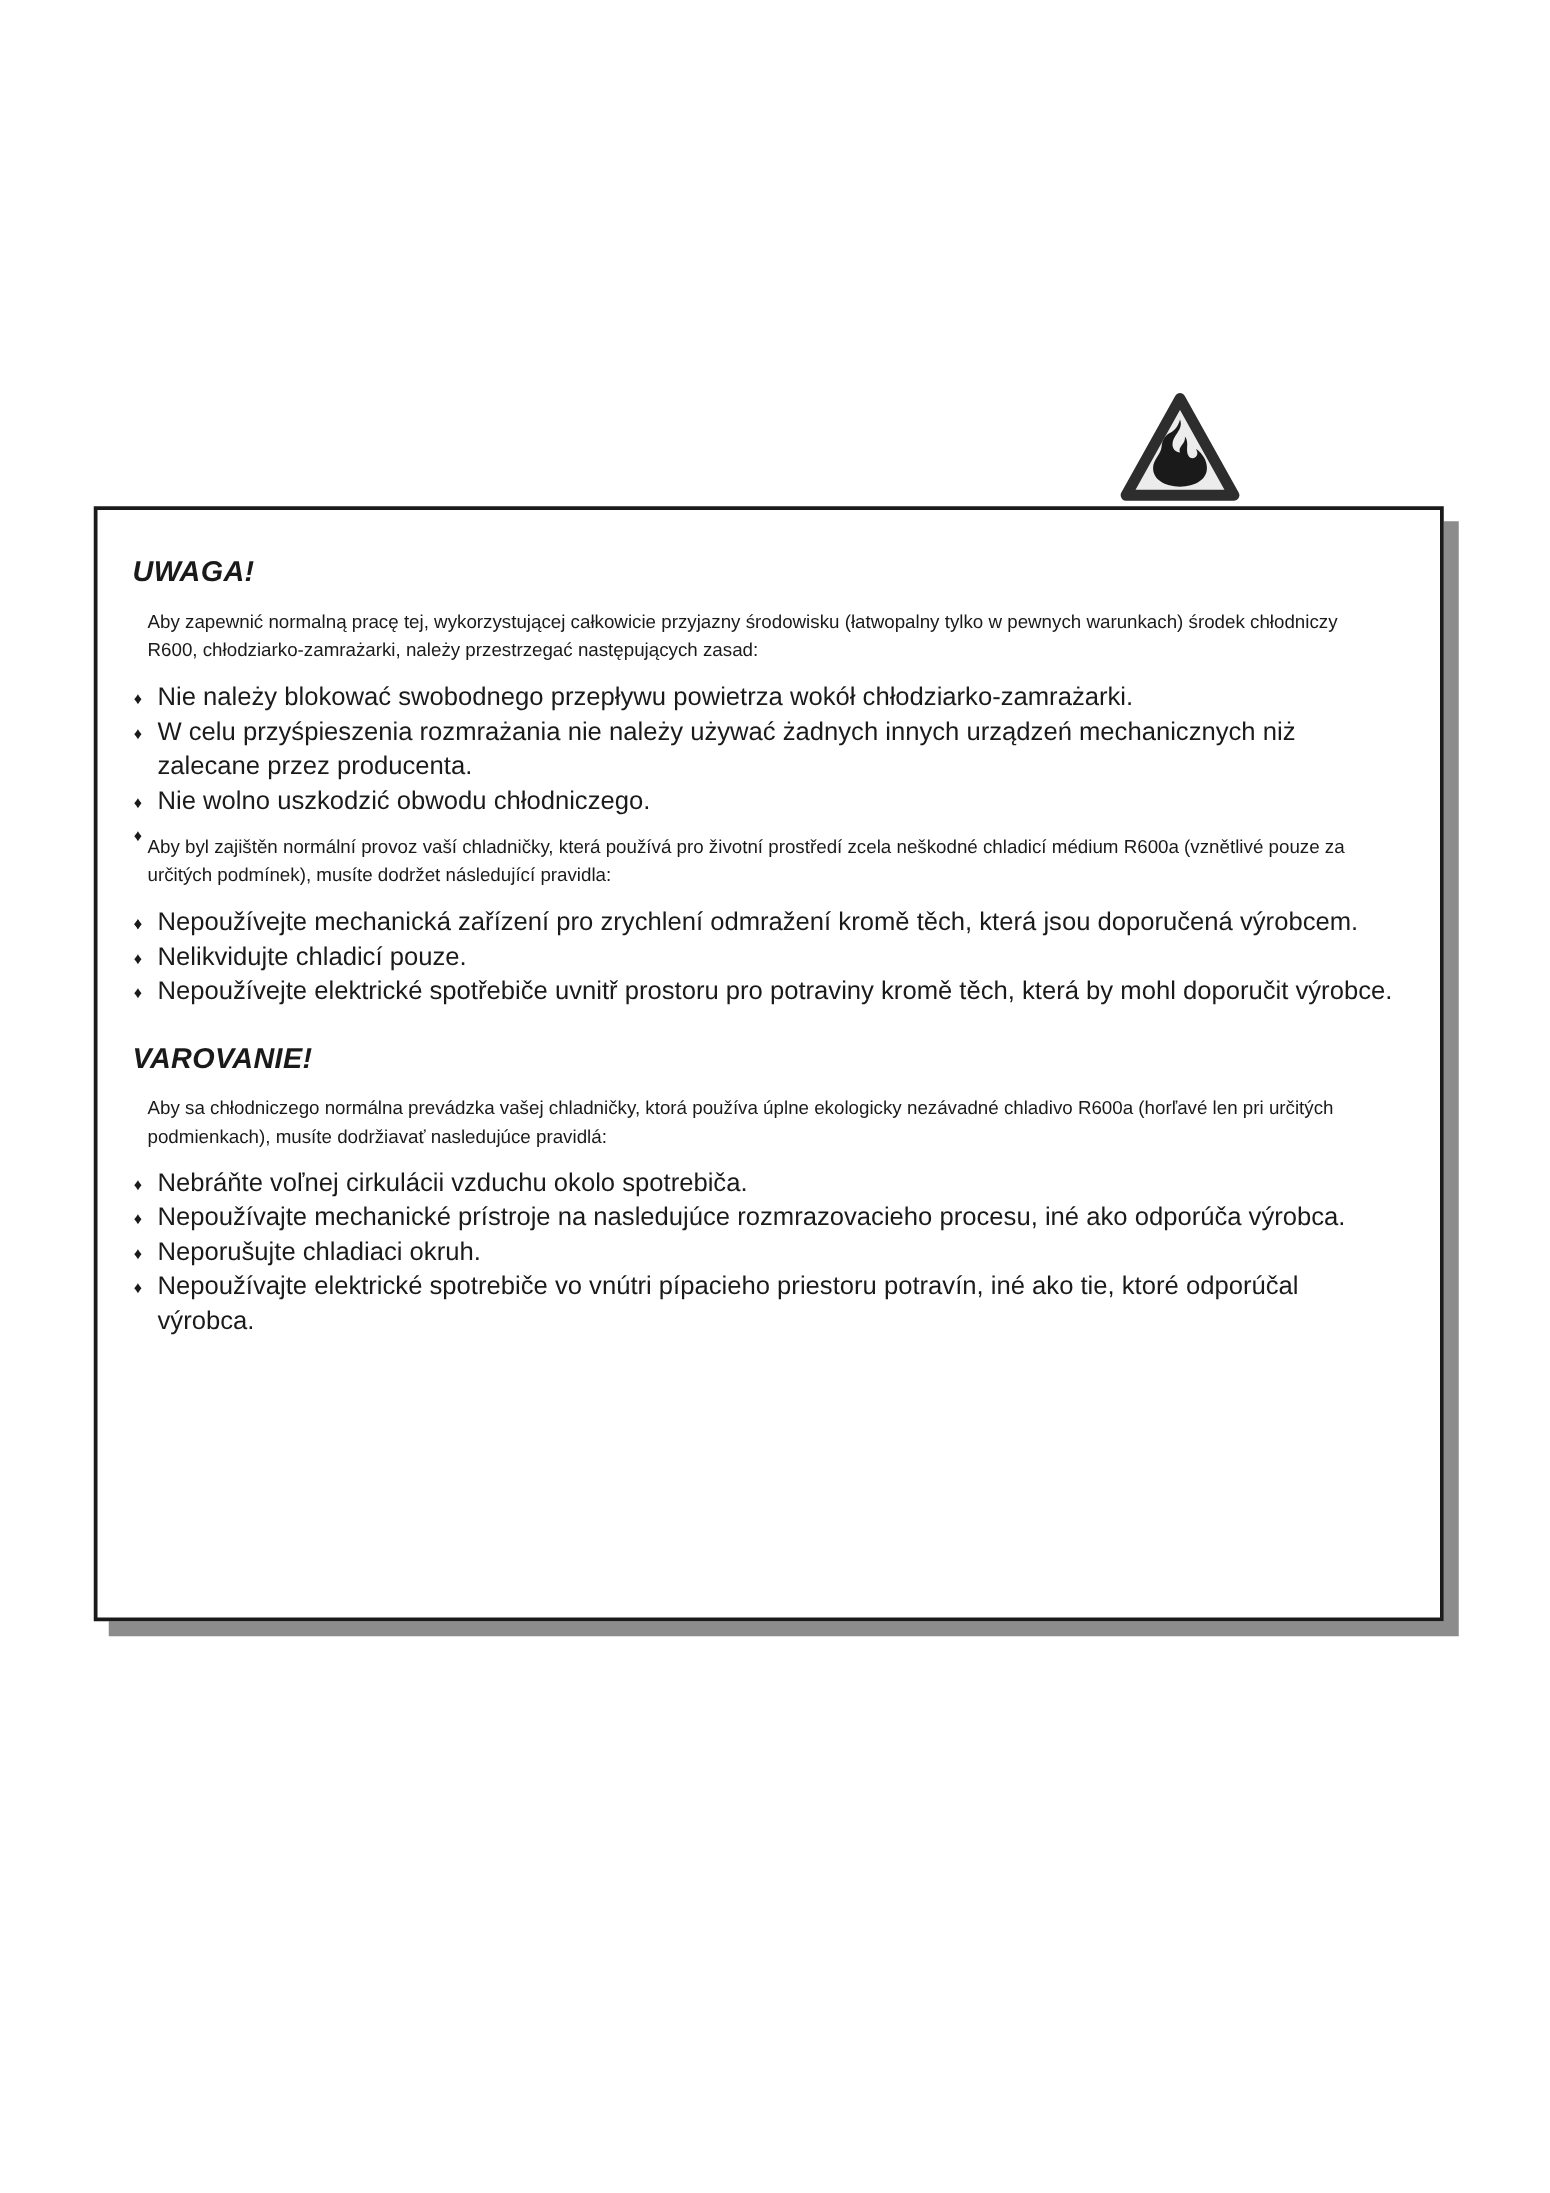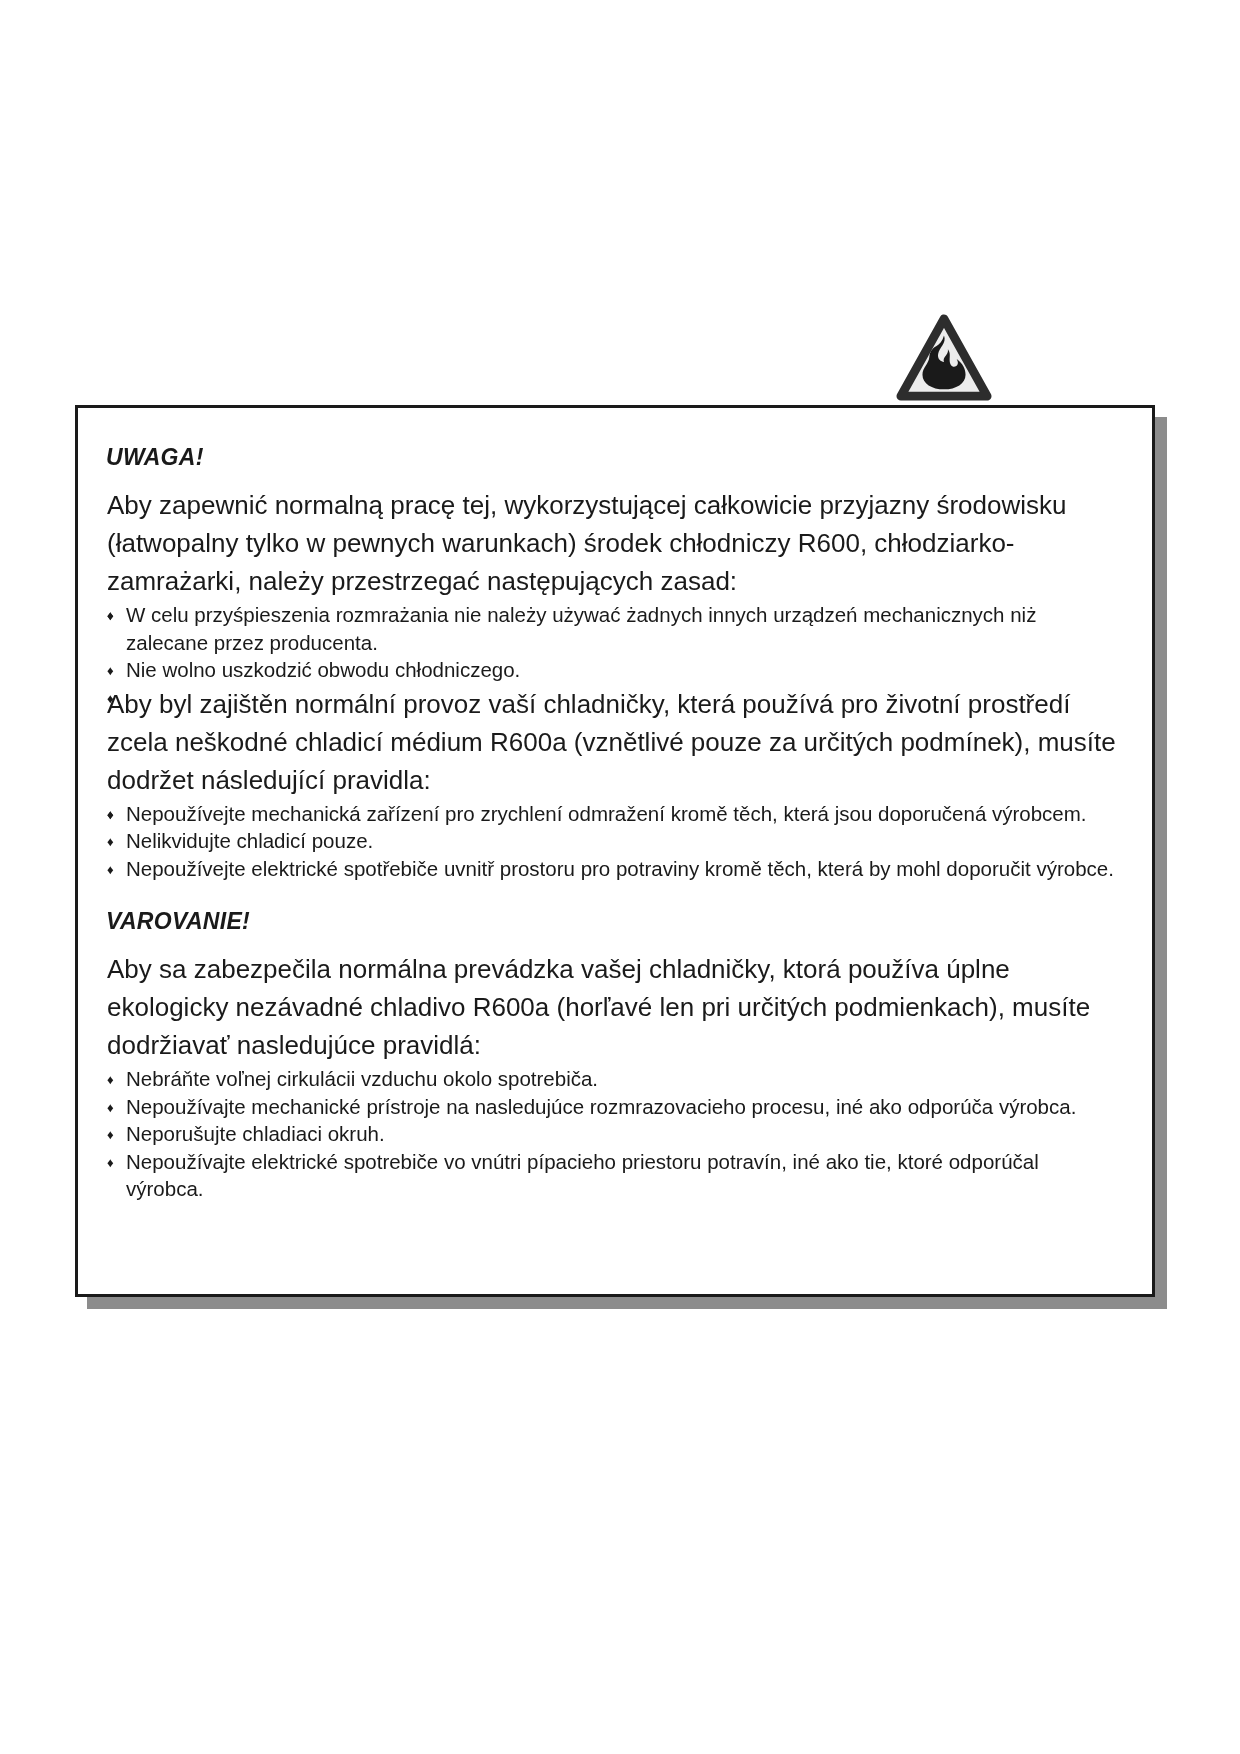--- a/index.html
+++ b/index.html
@@ -32,23 +32,23 @@
     font-size: 23px;
     font-weight: bold;
     font-style: italic;
     margin: 26px 0 15px 0;
     letter-spacing: 0.3px;
   }
   .section-heading.first {
     margin-top: 6px;
   }
   .section-intro {
-    font-size: 26px;
-    line-height: 38px;
-    margin: 1px;
+    font-size: 15px;
+    line-height: 23px;
+    margin: 12px;
   }
   .bullet-list {
     margin: 0;
     padding: 0;
     list-style: none;
   }
   .bullet-item {
     position: relative;
     padding-left: 20px;
     font-size: 20.5px;
@@ -74,20 +74,21 @@
 
 <div class="page">
 
   <div class="warning-box">
 
     <div class="section-heading first">UWAGA!</div>
     <p class="section-intro">Aby zapewnić normalną pracę tej, wykorzystującej całkowicie przyjazny środowisku (łatwopalny tylko w pewnych warunkach) środek chłodniczy R600, chłodziarko-zamrażarki, należy przestrzegać następujących zasad:</p>
     <ul class="bullet-list">
       <li class="bullet-item">
         <span class="bullet-marker">♦</span>
+        <span>Nie należy blokować swobodnego przepływu powietrza wokół chłodziarko-zamrażarki.</span>
       </li>
       <li class="bullet-item">
         <span class="bullet-marker">♦</span>
         <span>W celu przyśpieszenia rozmrażania nie należy używać żadnych innych urządzeń mechanicznych niż zalecane przez producenta.</span>
       </li>
       <li class="bullet-item">
         <span class="bullet-marker">♦</span>
         <span>Nie wolno uszkodzić obwodu chłodniczego.</span>
       </li>
       <li class="bullet-item">
@@ -108,21 +109,21 @@
         <span class="bullet-marker">♦</span>
         <span>Nelikvidujte chladicí pouze.</span>
       </li>
       <li class="bullet-item">
         <span class="bullet-marker">♦</span>
         <span>Nepoužívejte elektrické spotřebiče uvnitř prostoru pro potraviny kromě těch, která by mohl doporučit výrobce.</span>
       </li>
     </ul>
 
     <div class="section-heading">VAROVANIE!</div>
-    <p class="section-intro">Aby sa zabezpečila normálna prevádzka vašej chladničky, ktorá používa úplne ekologicky nezávadné chladivo R600a (horľavé len pri určitých podmienkach), musíte dodržiavať nasledujúce pravidlá:</p>
+    <p class="section-intro">Aby sa chłodniczego normálna prevádzka vašej chladničky, ktorá používa úplne ekologicky nezávadné chladivo R600a (horľavé len pri určitých podmienkach), musíte dodržiavať nasledujúce pravidlá:</p>
     <ul class="bullet-list">
       <li class="bullet-item">
         <span class="bullet-marker">♦</span>
         <span>Nebráňte voľnej cirkulácii vzduchu okolo spotrebiča.</span>
       </li>
       <li class="bullet-item">
         <span class="bullet-marker">♦</span>
         <span>Nepoužívajte mechanické prístroje na nasledujúce rozmrazovacieho procesu, iné ako odporúča výrobca.</span>
       </li>
       <li class="bullet-item">

